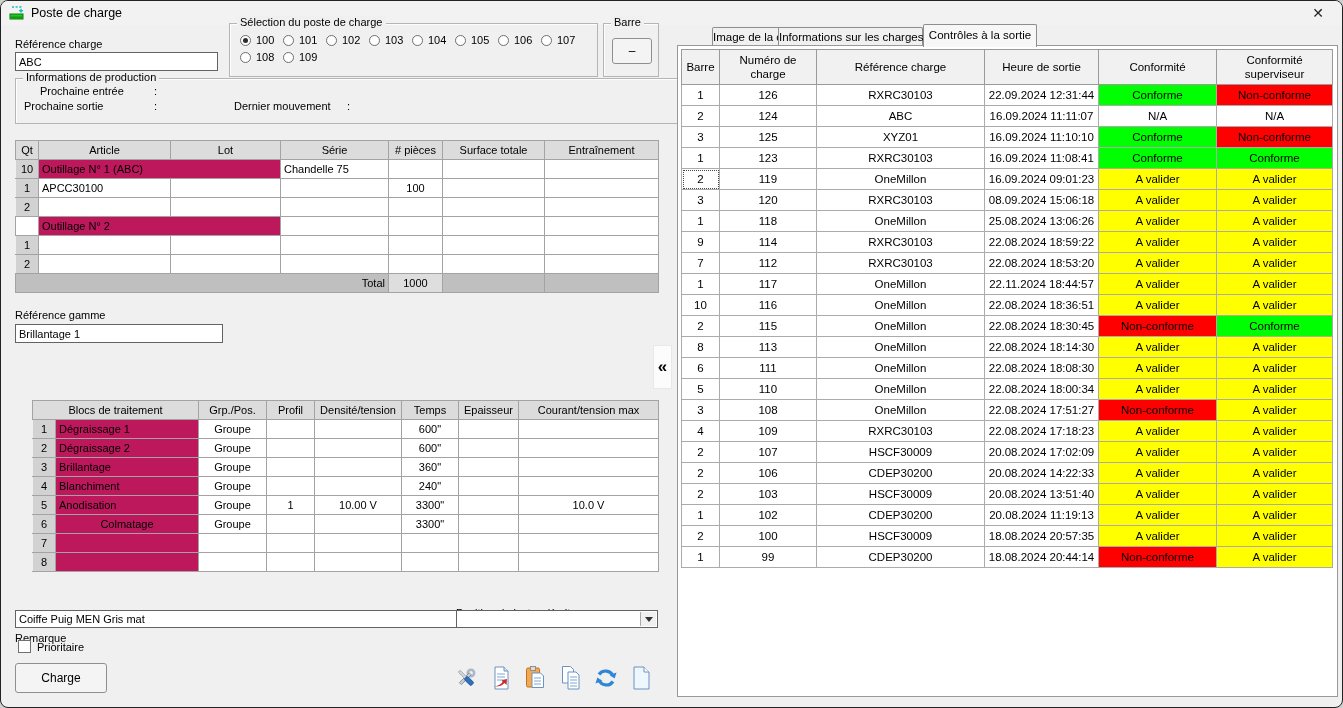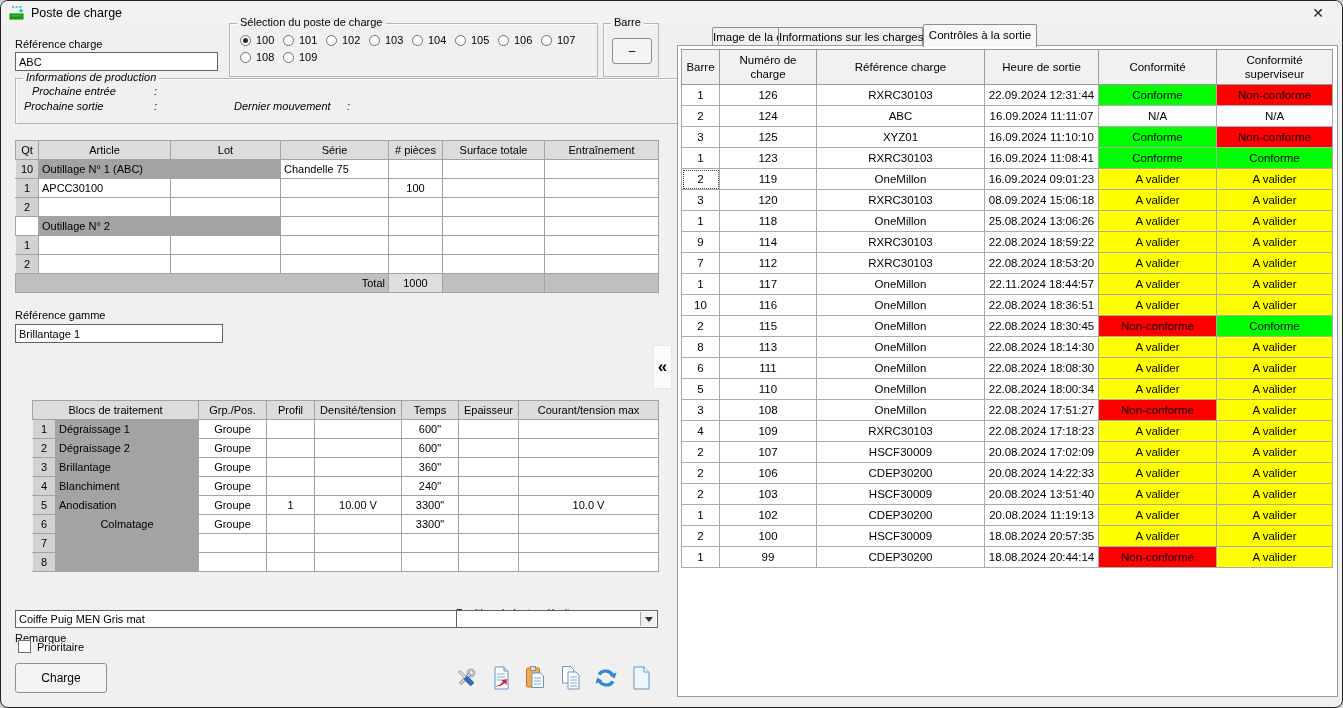--- a/index.html
+++ b/index.html
@@ -29,21 +29,21 @@
   .radio.checked::after { content:""; width:5px; height:5px; border-radius:50%; background:#2c2c2c; }
   .checkbox { position:absolute; width:13px; height:13px; background:#fff; border:1px solid #707070; }
 
   
   table { border-collapse:collapse; table-layout:fixed; }
   .t1 { position:absolute; font-size:11px; border:1px solid #6f6f6f; background:#fff; }
   .t1 th, .t1 td { border:1px solid #a3a3a3; height:19px; padding:0 3px; overflow:hidden; white-space:nowrap; }
   .t1 thead th { background:#dcdcdc; font-weight:normal; text-align:center; }
   .t1 .rowhead { background:#d2d2d2; text-align:center;
                  border-top-color:#efefef; border-left-color:#efefef; }
-  .t1 .graycell { background:#a3a3a3; }
+  .t1 .graycell { background:#be185d; }
   .t1 .totalrow td { background:#bfbfbf; }
   .t1 .totalrow td.tpieces { background:#dedede; text-align:center; }
 
   
   .tab { position:absolute; top:26px; height:19px; background:#f0f0f0; border:1px solid #8e8e8e; border-bottom:none;
          border-radius:2px 2px 0 0; font-size:11.5px; text-align:center; line-height:18px; z-index:1; white-space:nowrap; }
   .tab.active { top:23px; height:23px; background:#f7f7f7; z-index:3; line-height:21px; }
   .tabpage { position:absolute; left:676px; top:44px; width:661px; height:652px; background:#fff;
              border:1px solid #999; z-index:2; }
   .t2 { position:absolute; left:3px; top:3px; font-size:11.5px; border:1px solid #777; }
@@ -129,23 +129,23 @@
           <span>109</span>
         </span>
       </div>
   </div>
 
   <div class="groupbox" style="left:602px; top:22px; width:56px; height:54px;">
     <span class="legend">Barre</span>
     <button class="btn" style="left:8px; top:14px; width:40px; height:26px; position:absolute;">–</button>
   </div>
 
-  <div class="groupbox" style="left:14px; top:77px; width:754px; height:46px;font-style:italic;">
+  <div class="groupbox" style="left:14px; top:77px; width:754px; height:46px;">
     <span class="legend">Informations de production</span>
-    <span class="lbl" style="left:16px; top:6px;">Prochaine entrée</span>
+    <span class="lbl" style="left:24px; top:6px;">Prochaine entrée</span>
     <span class="lbl" style="left:138px; top:6px;">:</span>
     <span class="lbl" style="left:8px; top:21px;">Prochaine sortie</span>
     <span class="lbl" style="left:138px; top:21px;">:</span>
     <span class="lbl" style="left:218px; top:21px;">Dernier mouvement</span>
     <span class="lbl" style="left:331px; top:21px;">:</span>
   </div>
 
   <table class="t1" style="left:14px; top:139px; width:643px;">
     <colgroup>
         <col style="width:23px">

